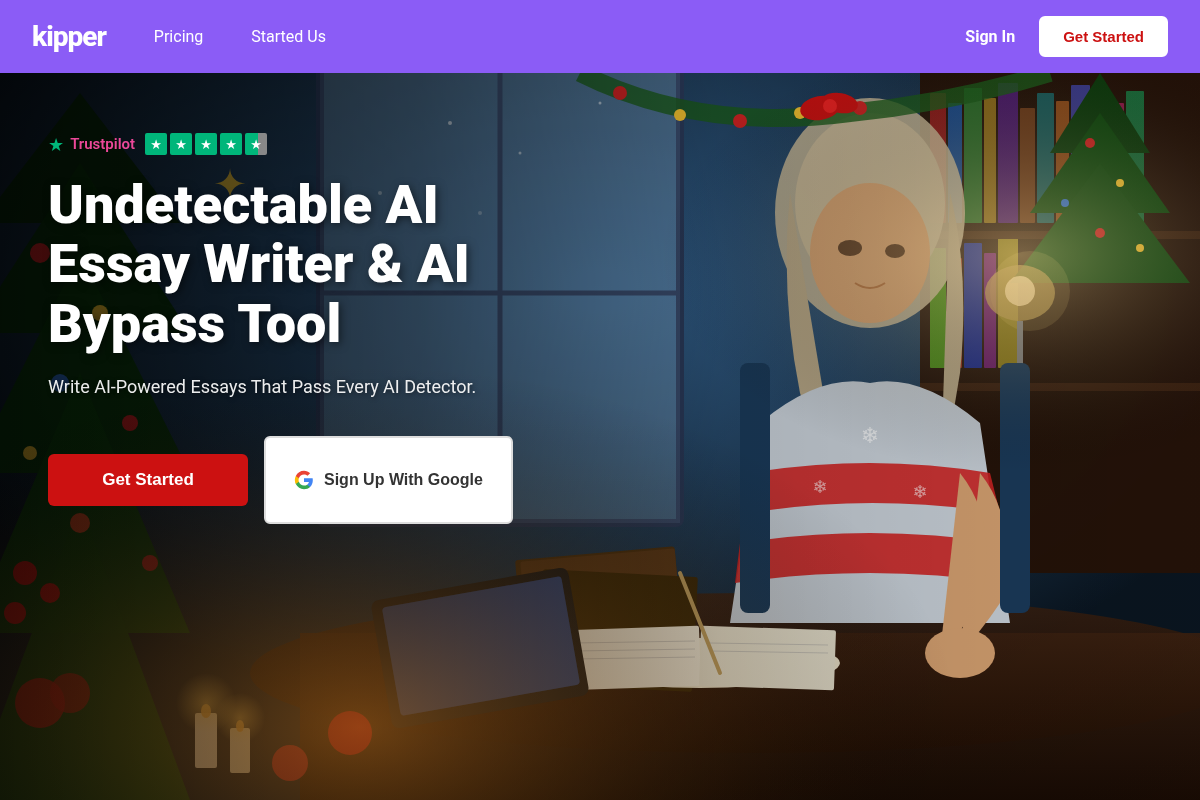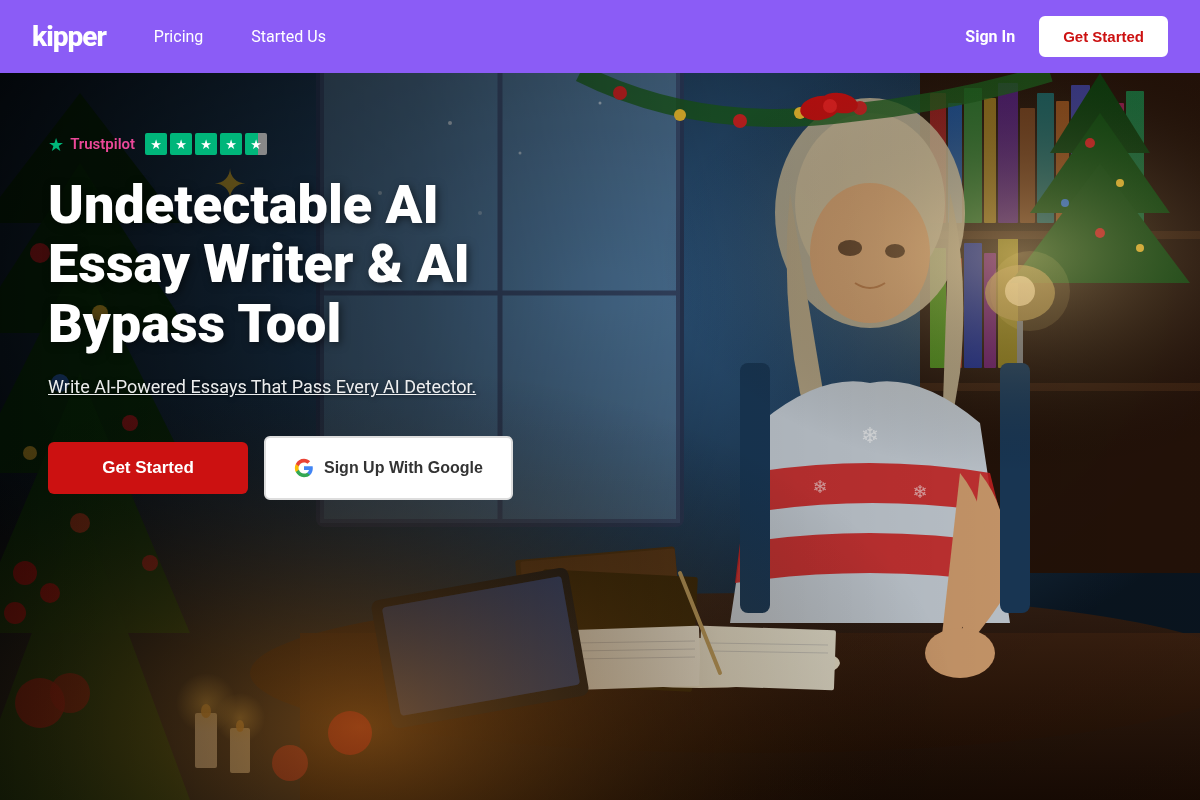--- a/index.html
+++ b/index.html
@@ -135,21 +135,20 @@
       line-height: 1.1;
       margin-bottom: 20px;
       text-shadow: 2px 2px 8px rgba(0,0,0,0.5);
     }
     .hero-subtitle {
       font-size: 18px;
       color: rgba(255,255,255,0.92);
       line-height: 1.5;
       margin-bottom: 36px;
       text-shadow: 1px 1px 4px rgba(0,0,0,0.5);
-      text-decoration: underline;
     }
     .hero-cta-row {
       display: flex;
       gap: 16px;
       align-items: center;
       flex-wrap: wrap;
     }
     .get-started-btn-hero {
       background: #cc1111;
       color: white;
@@ -159,21 +158,21 @@
       font-size: 17px;
       font-weight: 700;
       cursor: pointer;
       min-width: 200px;
     }
     .google-signup-btn {
       background: white;
       color: #333;
       border: 2px solid #ddd;
       border-radius: 6px;
-      padding: 20px 28px;
+      padding: 32px 28px;
       font-size: 16px;
       font-weight: 600;
       cursor: pointer;
       display: flex;
       align-items: center;
       gap: 10px;
       min-width: 220px;
     }
     .google-icon {
       width: 20px; height: 20px;

